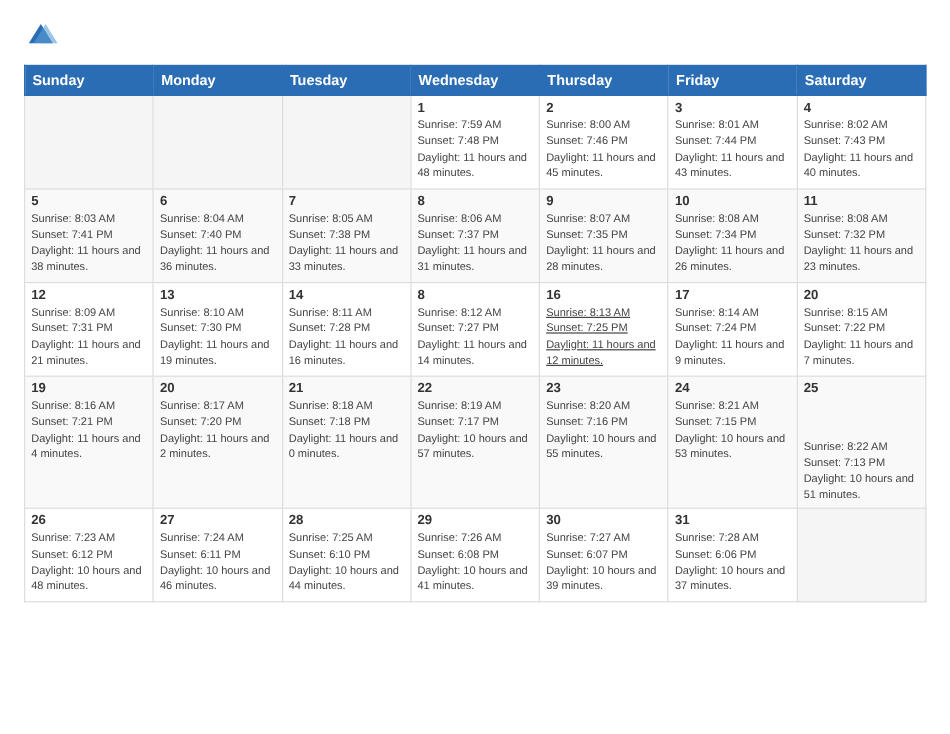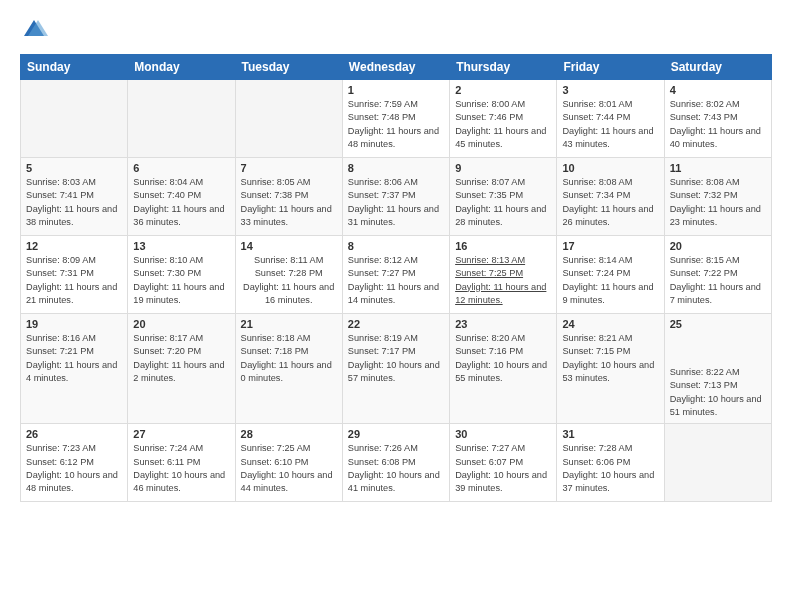--- a/index.html
+++ b/index.html
@@ -216,21 +216,21 @@
 Daylight: 11 hours and 21 minutes.</div>
           </td>
           <td>
             <span class="day-num">13</span>
             <div class="day-info" style="white-space: pre-line;">Sunrise: 8:10 AM
 Sunset: 7:30 PM
 Daylight: 11 hours and 19 minutes.</div>
           </td>
           <td>
             <span class="day-num">14</span>
-            <div class="day-info" style="white-space: pre-line; text-align: center;">Sunrise: 8:11 AM
+            <div class="day-info" style="white-space: pre-line;">Sunrise: 8:11 AM
 Sunset: 7:28 PM
 Daylight: 11 hours and 16 minutes.</div>
           </td>
           <td>
             <span class="day-num">8</span>
             <div class="day-info" style="white-space: pre-line;">Sunrise: 8:12 AM
 Sunset: 7:27 PM
 Daylight: 11 hours and 14 minutes.</div>
           </td>
           <td>

